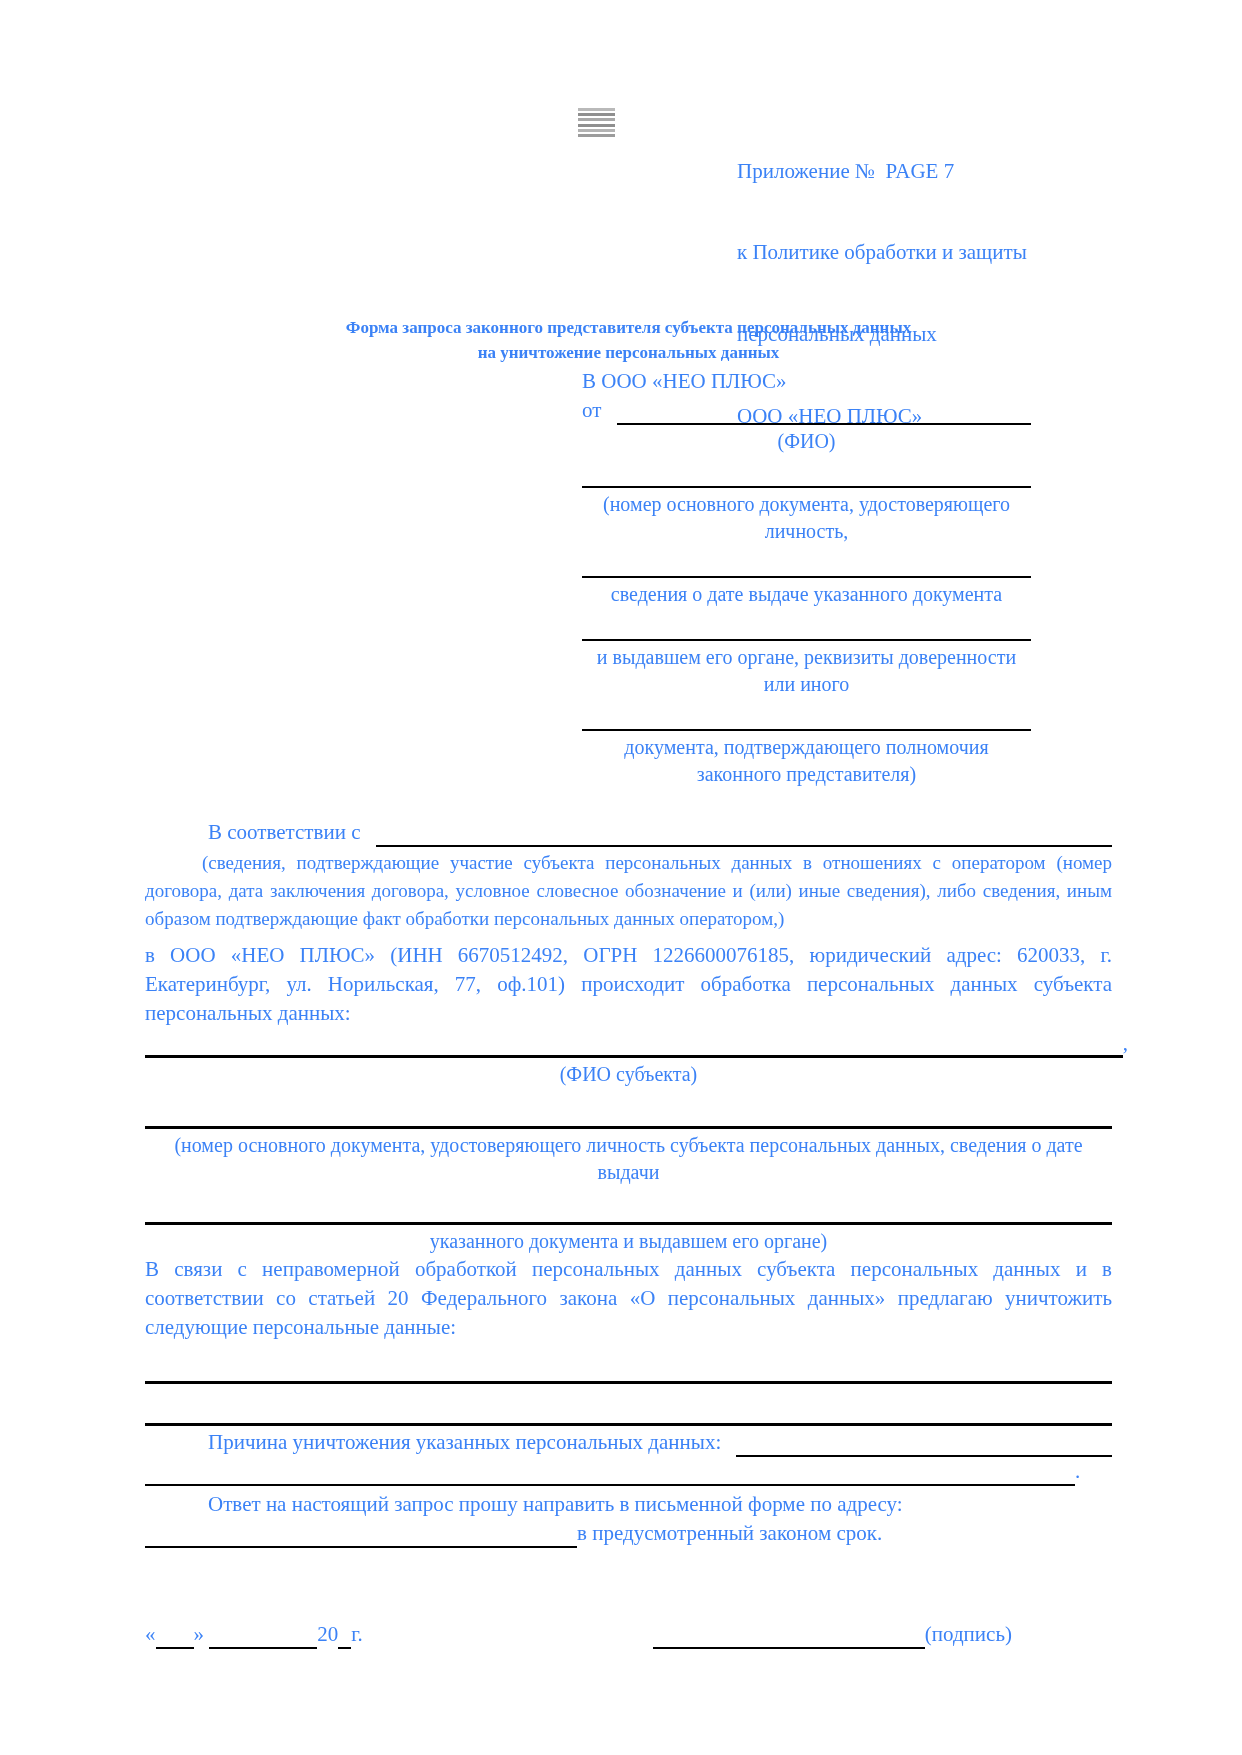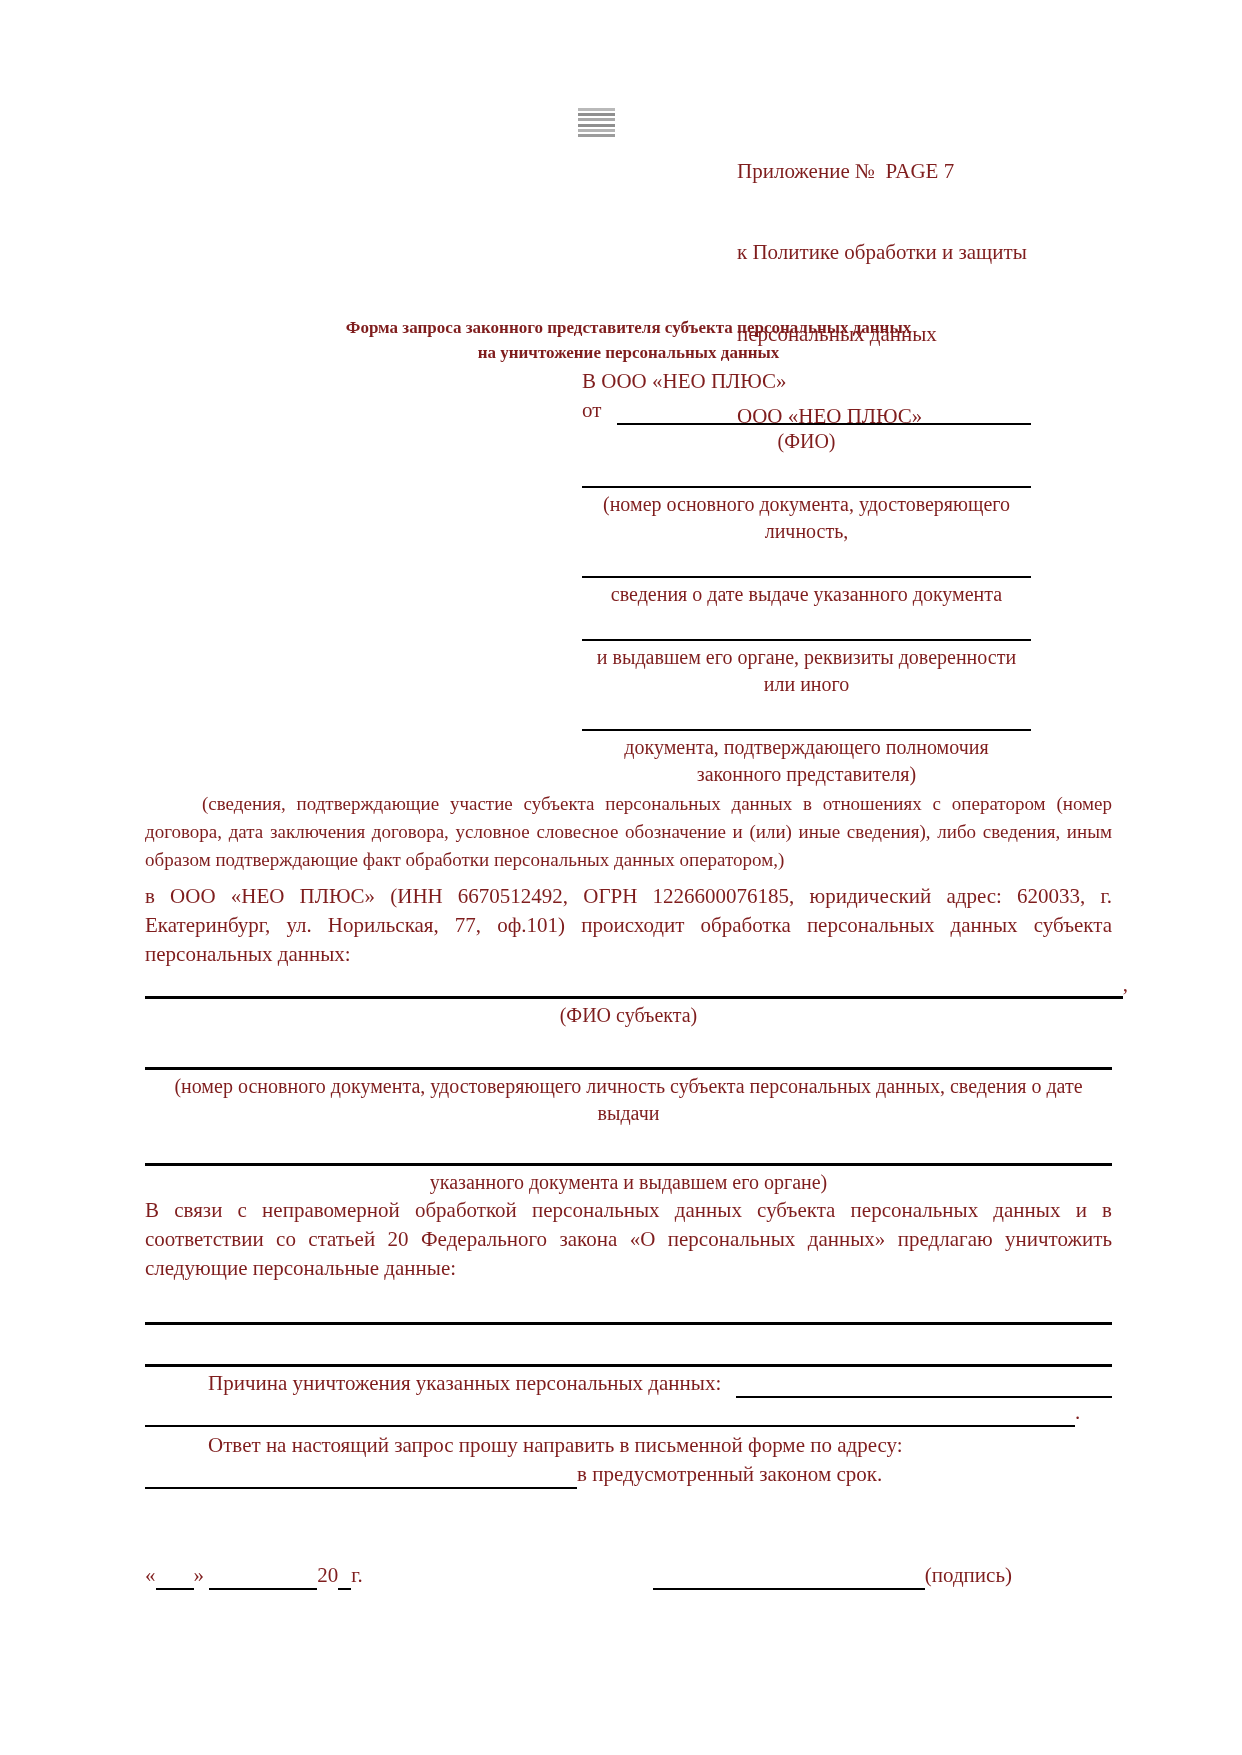--- a/index.html
+++ b/index.html
@@ -3,21 +3,21 @@
 <meta charset="utf-8">
 <style>
   * { margin:0; padding:0; box-sizing:border-box; }
   html,body { background:#e8e8e8; }
   .page {
     position:relative;
     width:1242px; height:1755px;
     margin:0 auto;
     background:#ffffff;
     font-family:"Liberation Serif", "DejaVu Serif", serif;
-    color:#7f1d1d;
+    color:#3b82f6;
     overflow:hidden;
     padding:103px 130px 40px 145px; 
     font-size:21px;
     line-height:1.38;
   }
   
   .header-zone { position:relative; height:150px; }
   .field-icon {
     position:absolute; left:433px; top:5px;
     width:37px; height:29px;
@@ -105,20 +105,24 @@
     <div class="fld">
       <div class="fld-line"></div>
       <div class="caption">и выдавшем его органе, реквизиты доверенности или иного</div>
     </div>
     <div class="fld">
       <div class="fld-line"></div>
       <div class="caption">документа, подтверждающего полномочия законного представителя)</div>
     </div>
   </div>
 
+  <div class="accord-row">
+    <span class="lbl">В соответствии с </span>
+    <span class="uline grow"></span>
+  </div>
 
   <p class="finenote">(сведения, подтверждающие участие субъекта персональных данных в отношениях с оператором (номер договора, дата заключения договора, условное словесное обозначение и (или) иные сведения), либо сведения, иным образом подтверждающие факт обработки персональных данных оператором,)</p>
 
   <p class="para op-para">в ООО «НЕО ПЛЮС» (ИНН 6670512492, ОГРН 1226600076185, юридический адрес: 620033, г. Екатеринбург, ул. Норильская, 77, оф.101) происходит обработка персональных данных субъекта персональных данных:</p>
 
   <div class="hr-row">
     <div class="hr-full"></div>
     <span class="subject-comma">,</span>
   </div>
   <div class="caption">(ФИО субъекта)</div>

